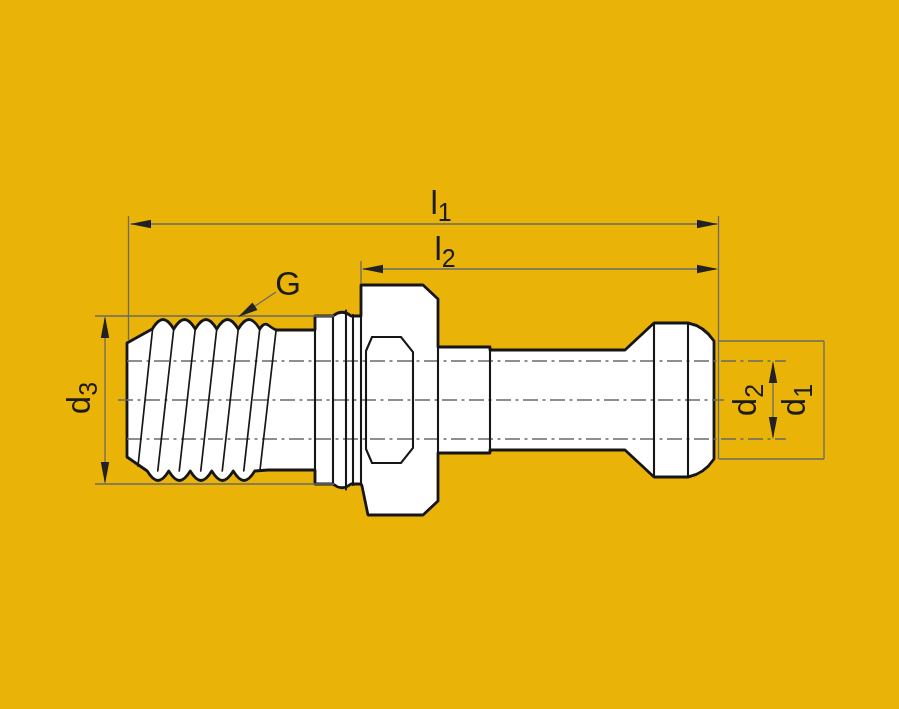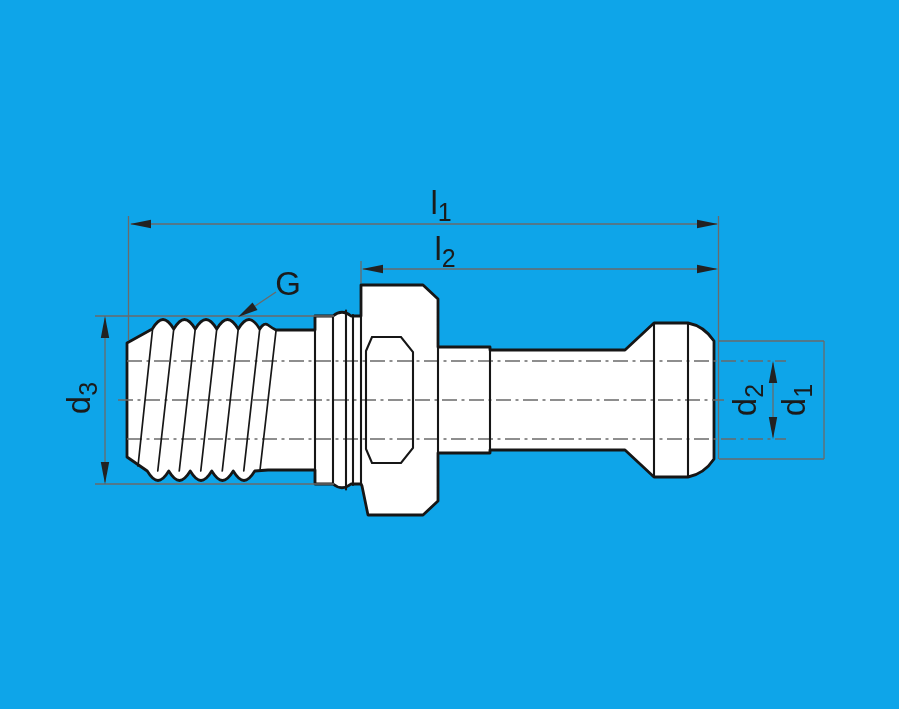--- a/index.html
+++ b/index.html
@@ -1,16 +1,16 @@
 <!DOCTYPE html>
 <html><head>
 <meta charset="utf-8">
 <style>
   html,body{margin:0;padding:0;background:#ffffff;}
-  .stage{position:relative;width:899px;height:709px;background:#0ea5e9;overflow:hidden;}
+  .stage{position:relative;width:899px;height:709px;background:#eab308;overflow:hidden;}
   svg{display:block;}
   .outline{fill:#ffffff;stroke-width:2.8;stroke-linejoin:round;stroke-linecap:round;}
   .edge{fill:none;stroke-width:2.1;stroke-linecap:round;}
   .flank{fill:none;stroke-width:1.7;stroke-linecap:round;}
   .thin{fill:none;stroke-width:1.3;}
   .cl{fill:none;stroke-width:1.3;stroke-dasharray:15 4.5 3 4.5;}
   .arrow{stroke:none;}
   text{font-family:"Liberation Sans","DejaVu Sans",sans-serif;font-size:33px;}
   .sub{font-size:25px;}
 </style>

